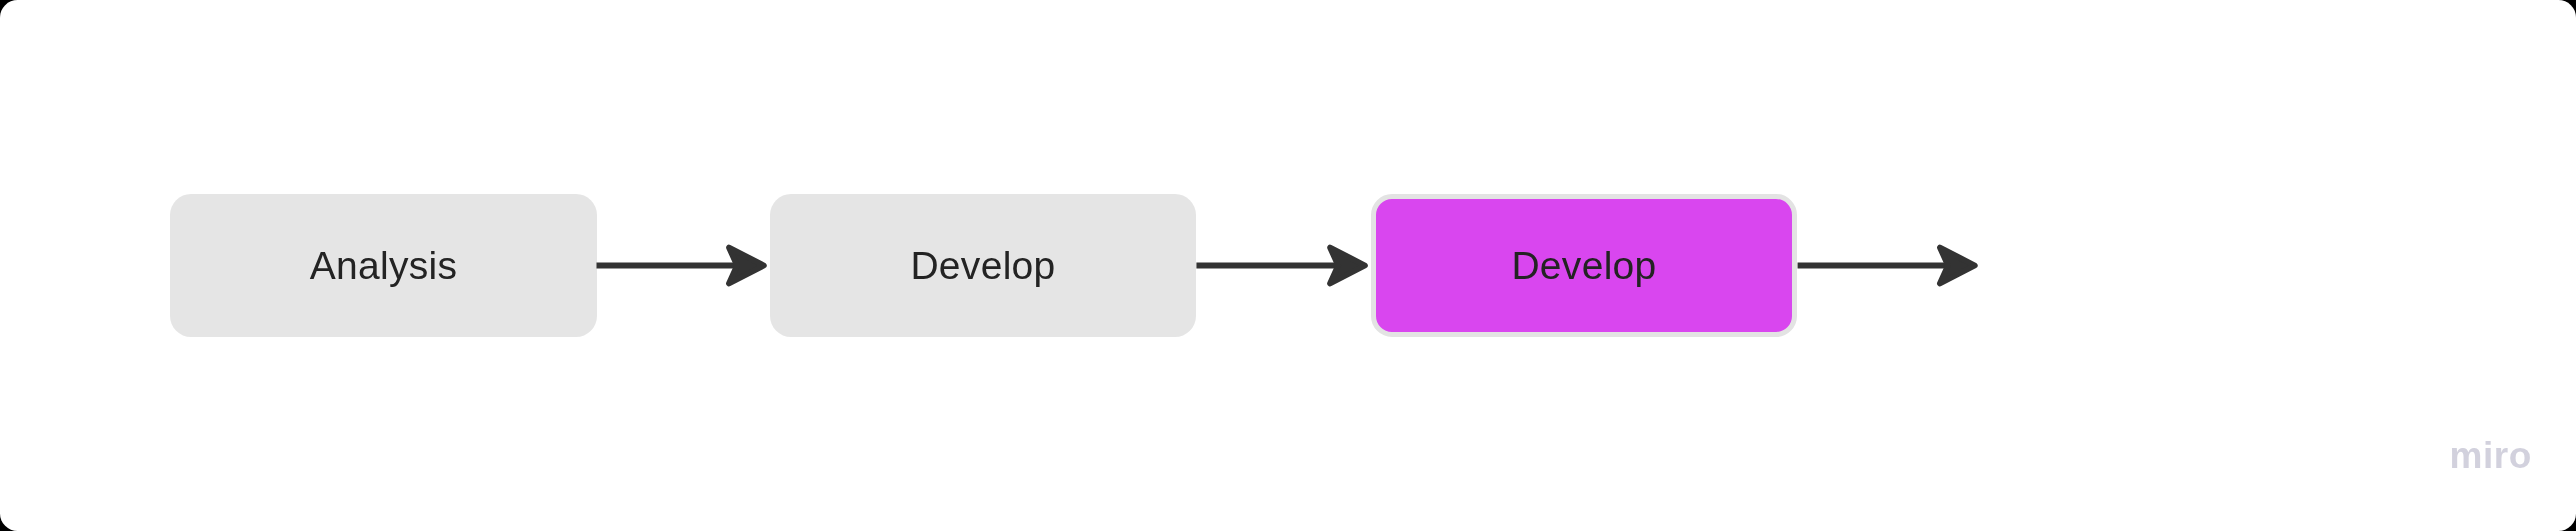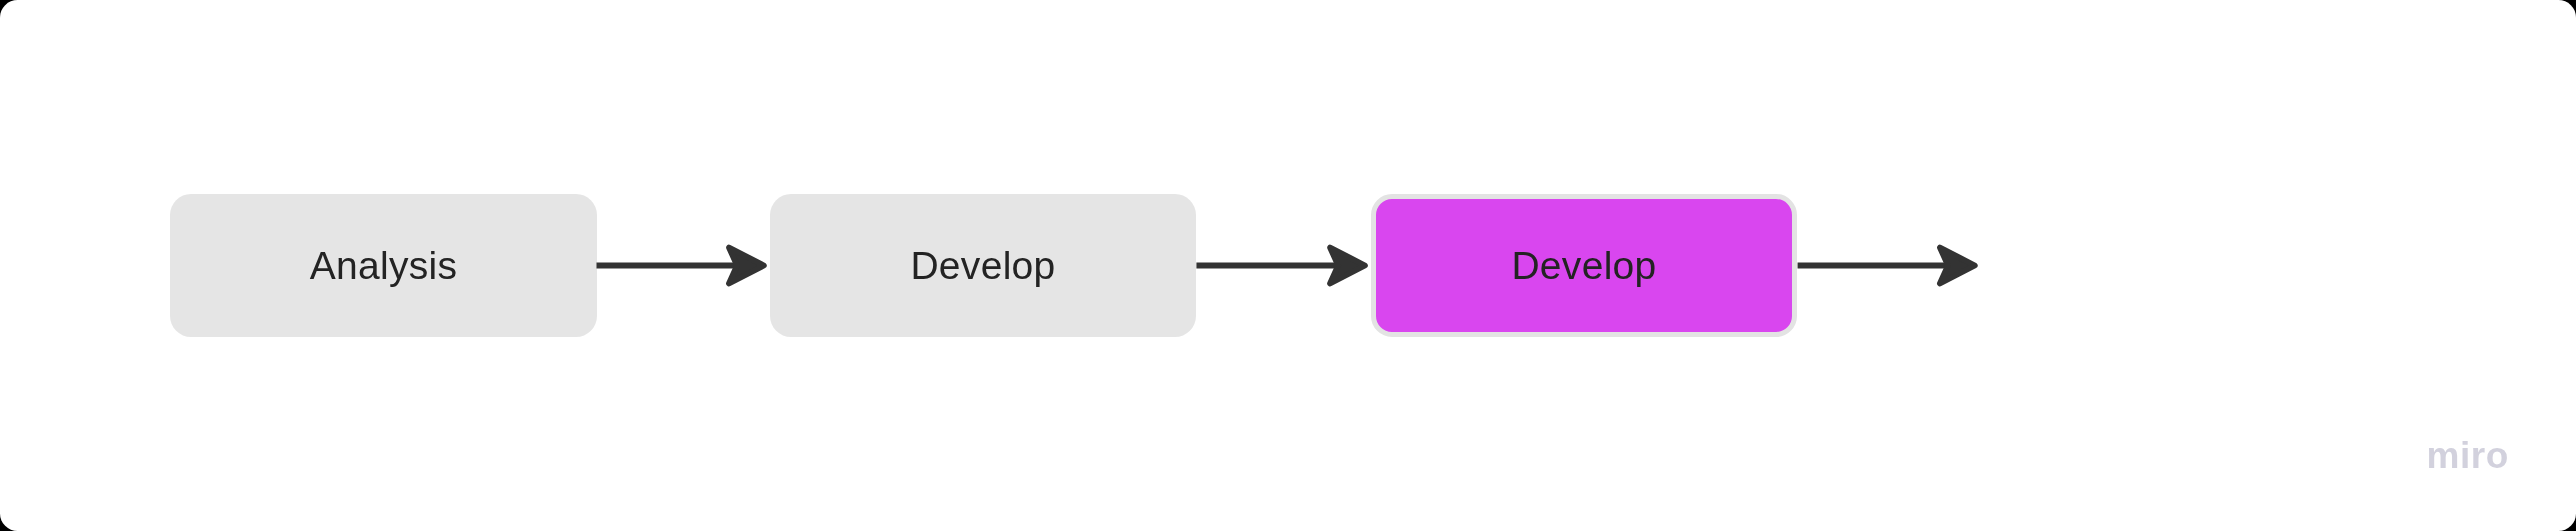--- a/index.html
+++ b/index.html
@@ -45,21 +45,21 @@
     text-align: right;
   }
   .connector {
     position: absolute;
     top: 244px;
     height: 43px;
     display: block;
   }
   .watermark {
     position: absolute;
-    right: 67px;
+    right: 44px;
     bottom: 57px;
     font-size: 37px;
     font-weight: 700;
     letter-spacing: 0.6px;
     color: #d2d1dd;
     line-height: 1;
     user-select: none;
   }
 </style>
 </head>

